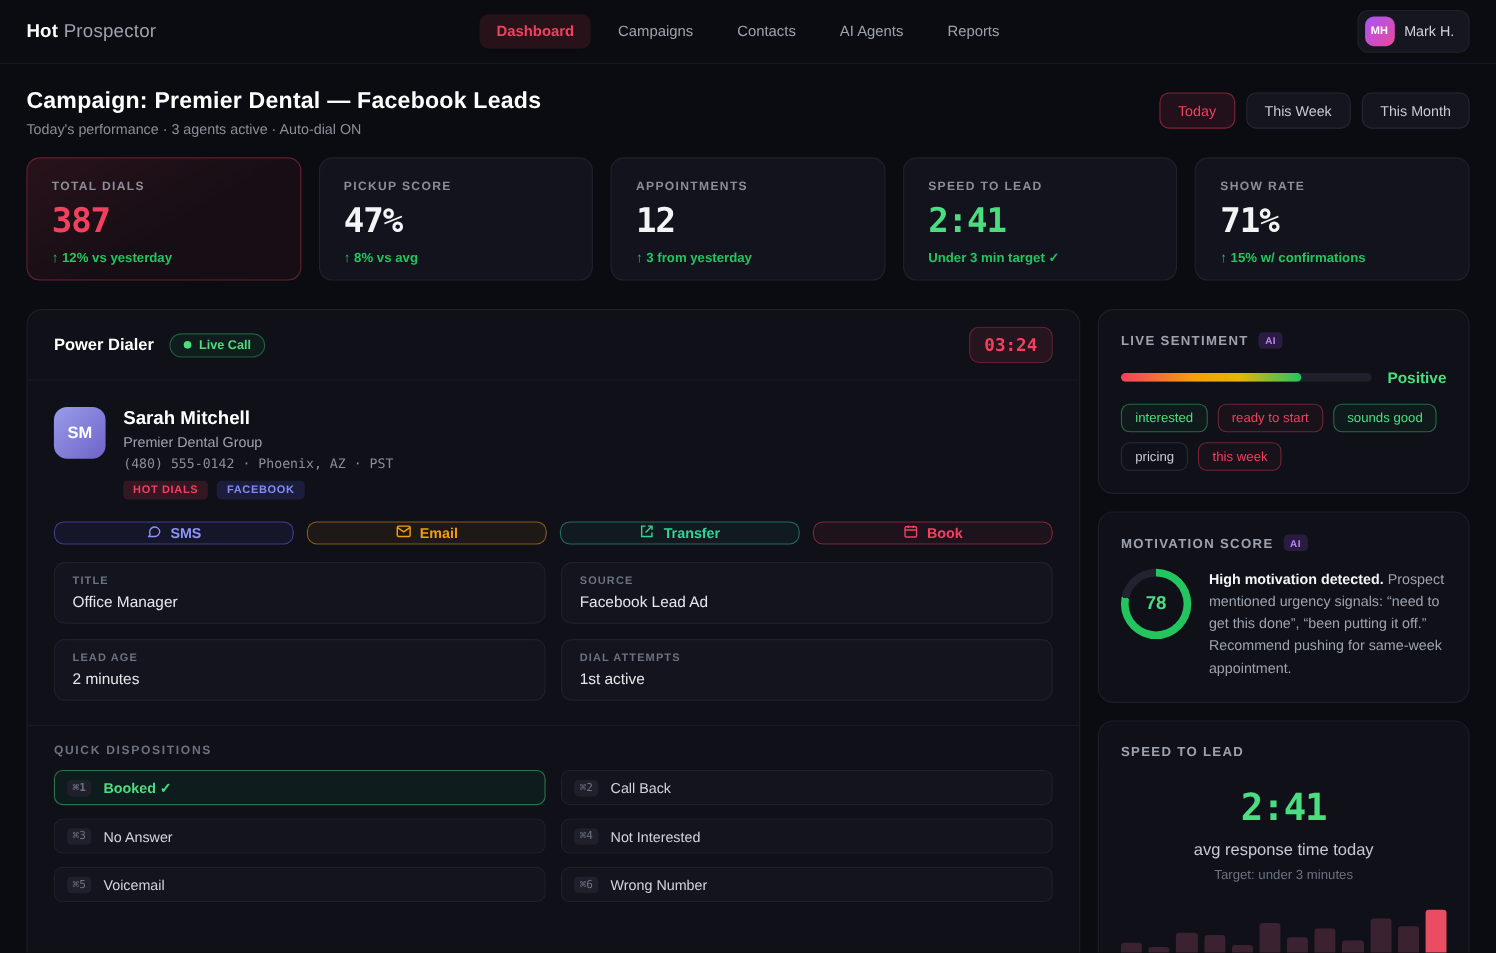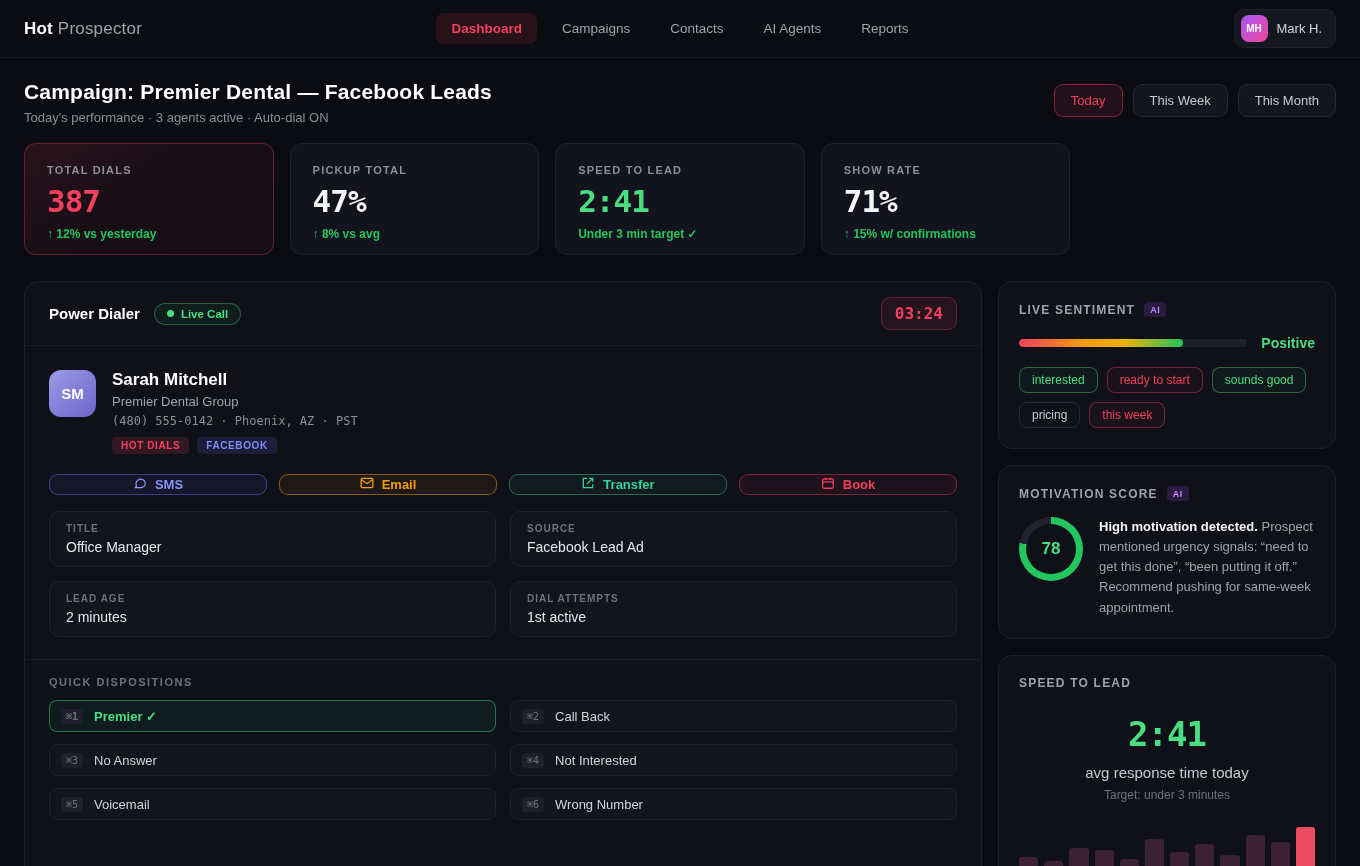--- a/index.html
+++ b/index.html
@@ -166,23 +166,28 @@
     </div>
   </div>
 
   <div class="kpi-row">
     <div class="kpi hot">
       <div class="kpi-label">TOTAL DIALS</div>
       <div class="kpi-value red">387</div>
       <div class="kpi-delta">↑ 12% vs yesterday</div>
     </div>
     <div class="kpi">
-      <div class="kpi-label">PICKUP TOTAL</div>
+      <div class="kpi-label">PICKUP SCORE</div>
       <div class="kpi-value">47%</div>
       <div class="kpi-delta">↑ 8% vs avg</div>
+    </div>
+    <div class="kpi">
+      <div class="kpi-label">APPOINTMENTS</div>
+      <div class="kpi-value">12</div>
+      <div class="kpi-delta">↑ 3 from yesterday</div>
     </div>
     <div class="kpi">
       <div class="kpi-label">SPEED TO LEAD</div>
       <div class="kpi-value green">2:41</div>
       <div class="kpi-delta">Under 3 min target ✓</div>
     </div>
     <div class="kpi">
       <div class="kpi-label">SHOW RATE</div>
       <div class="kpi-value">71%</div>
       <div class="kpi-delta">↑ 15% w/ confirmations</div>
@@ -262,21 +267,21 @@
           <div class="field-label">DIAL ATTEMPTS</div>
           <div class="field-value">1st active</div>
         </div>
       </div>
 
       <div class="dispo-section">
         <div class="dispo-title">QUICK DISPOSITIONS</div>
         <div class="dispo-grid">
           <button class="dispo booked">
             <span class="kbd">⌘1</span>
-            <span>Premier ✓</span>
+            <span>Booked ✓</span>
           </button>
           <button class="dispo">
             <span class="kbd">⌘2</span>
             <span>Call Back</span>
           </button>
           <button class="dispo">
             <span class="kbd">⌘3</span>
             <span>No Answer</span>
           </button>
           <button class="dispo">

